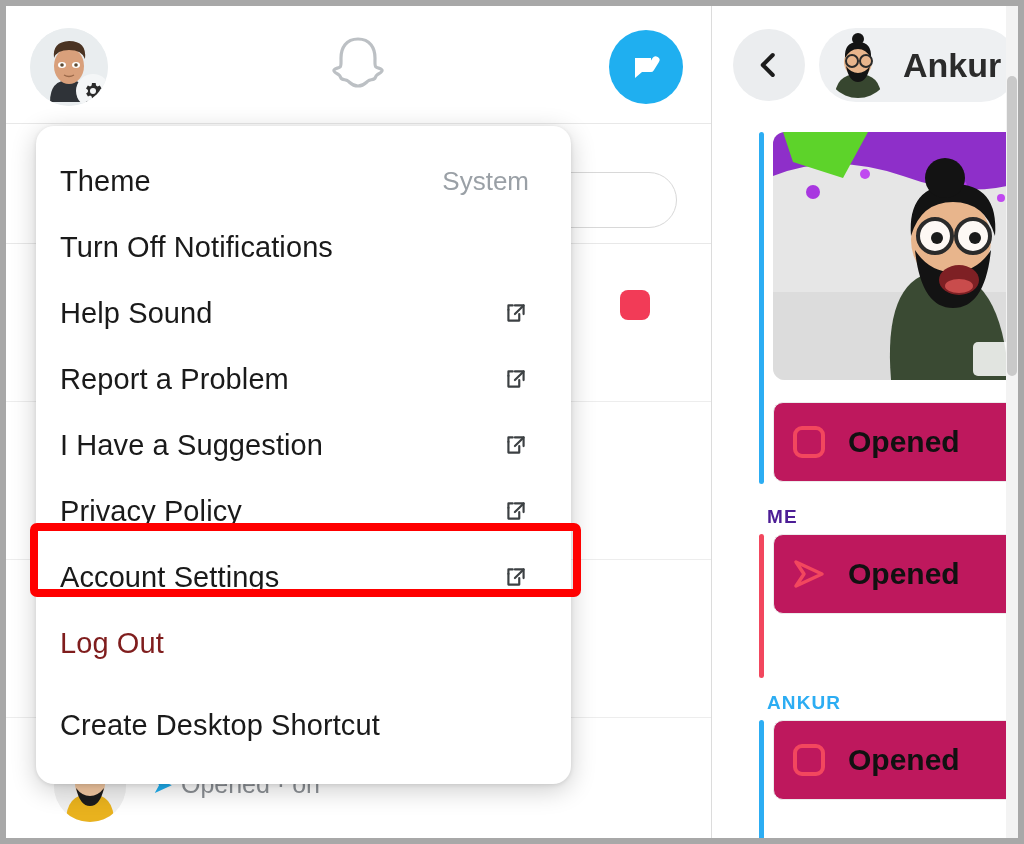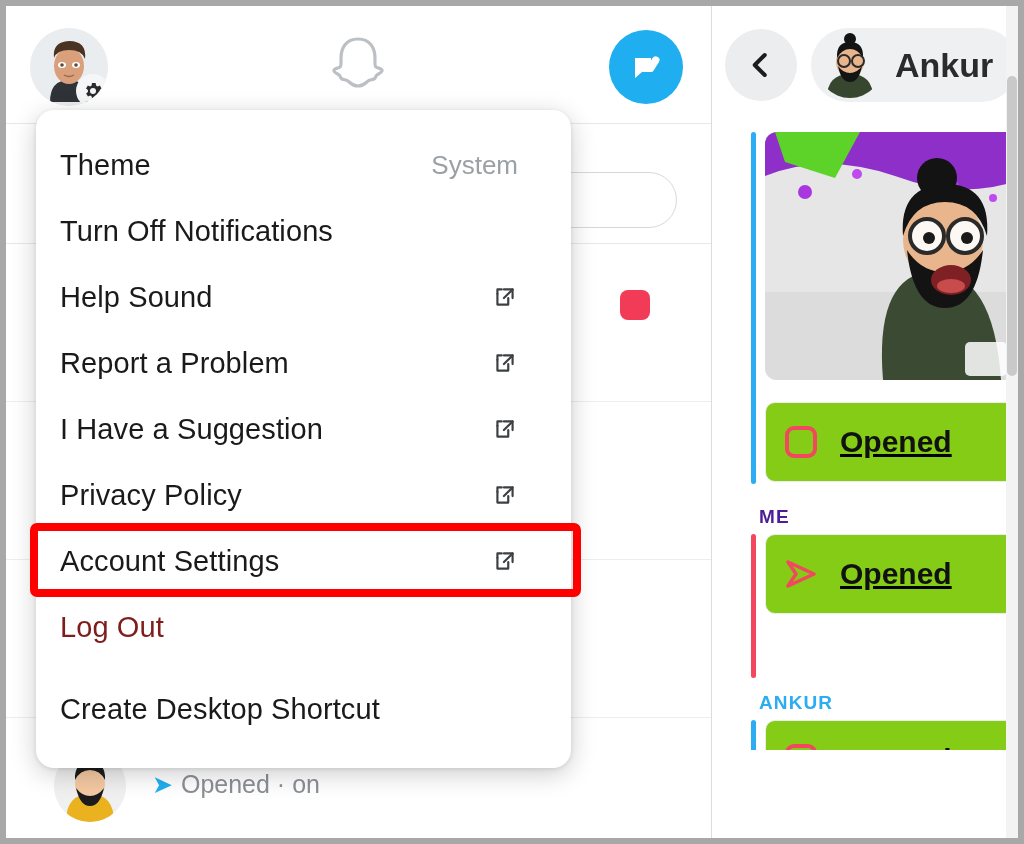--- a/index.html
+++ b/index.html
@@ -122,26 +122,26 @@
     color: #8b8f94;
     display: flex;
     align-items: center;
     gap: 8px;
   }
   .row-meta .sent-arrow { color: #1FAFF0; }
 
   
   #settings-menu {
     position: absolute;
-    left: 30px; top: 104px;
+    left: 30px; top: 120px;
     width: 535px;
     background: #ffffff;
     border-radius: 18px;
     box-shadow: 0 6px 26px rgba(0,0,0,0.20), 0 1px 4px rgba(0,0,0,0.10);
-    padding: 22px 15px 26px 0;
+    padding: 22px 4px 26px 0;
     z-index: 30;
   }
 
   .menu-item {
     position: relative;
     display: flex;
     align-items: center;
     height: 66px;
     padding: 0 38px 0 24px;
     cursor: pointer;
@@ -179,23 +179,24 @@
     border-radius: 7px;
     z-index: 40;
     pointer-events: none;
   }
 
   
   #right-pane {
     position: absolute;
     left: 707px; top: 0;
     width: 305px;
-    height: 744px;
-    background: #ffffff;
-    overflow: hidden;
+    height: 832px;
+    background: #ffffff;
+    overflow: hidden;
+    padding-left: 8px;
   }
   #right-header {
     position: relative;
     height: 118px;
     background: #ffffff;
     display: flex;
     align-items: center;
     padding-left: 12px;
   }
   .back-circle {
@@ -255,27 +256,26 @@
     position: absolute;
     left: 0;
     width: 5px;
     border-radius: 3px;
   }
   .group-bar.me { background: #F2475E; }
   .group-bar.peer { background: #2CADF3; }
 
   .bubble {
     margin-left: 14px;
-    background: #84cc16;
+    background: #be185d;
     border: 1px solid #ececec;
     border-radius: 10px;
     display: flex;
     align-items: center;
     padding: 22px 18px;
-    text-decoration: underline;
   }
   .bubble .b-label {
     font-size: 30px;
     font-weight: 700;
     color: #111111;
     margin-left: 22px;
     white-space: nowrap;
   }
   .sticker-bubble {
     margin-left: 14px;

